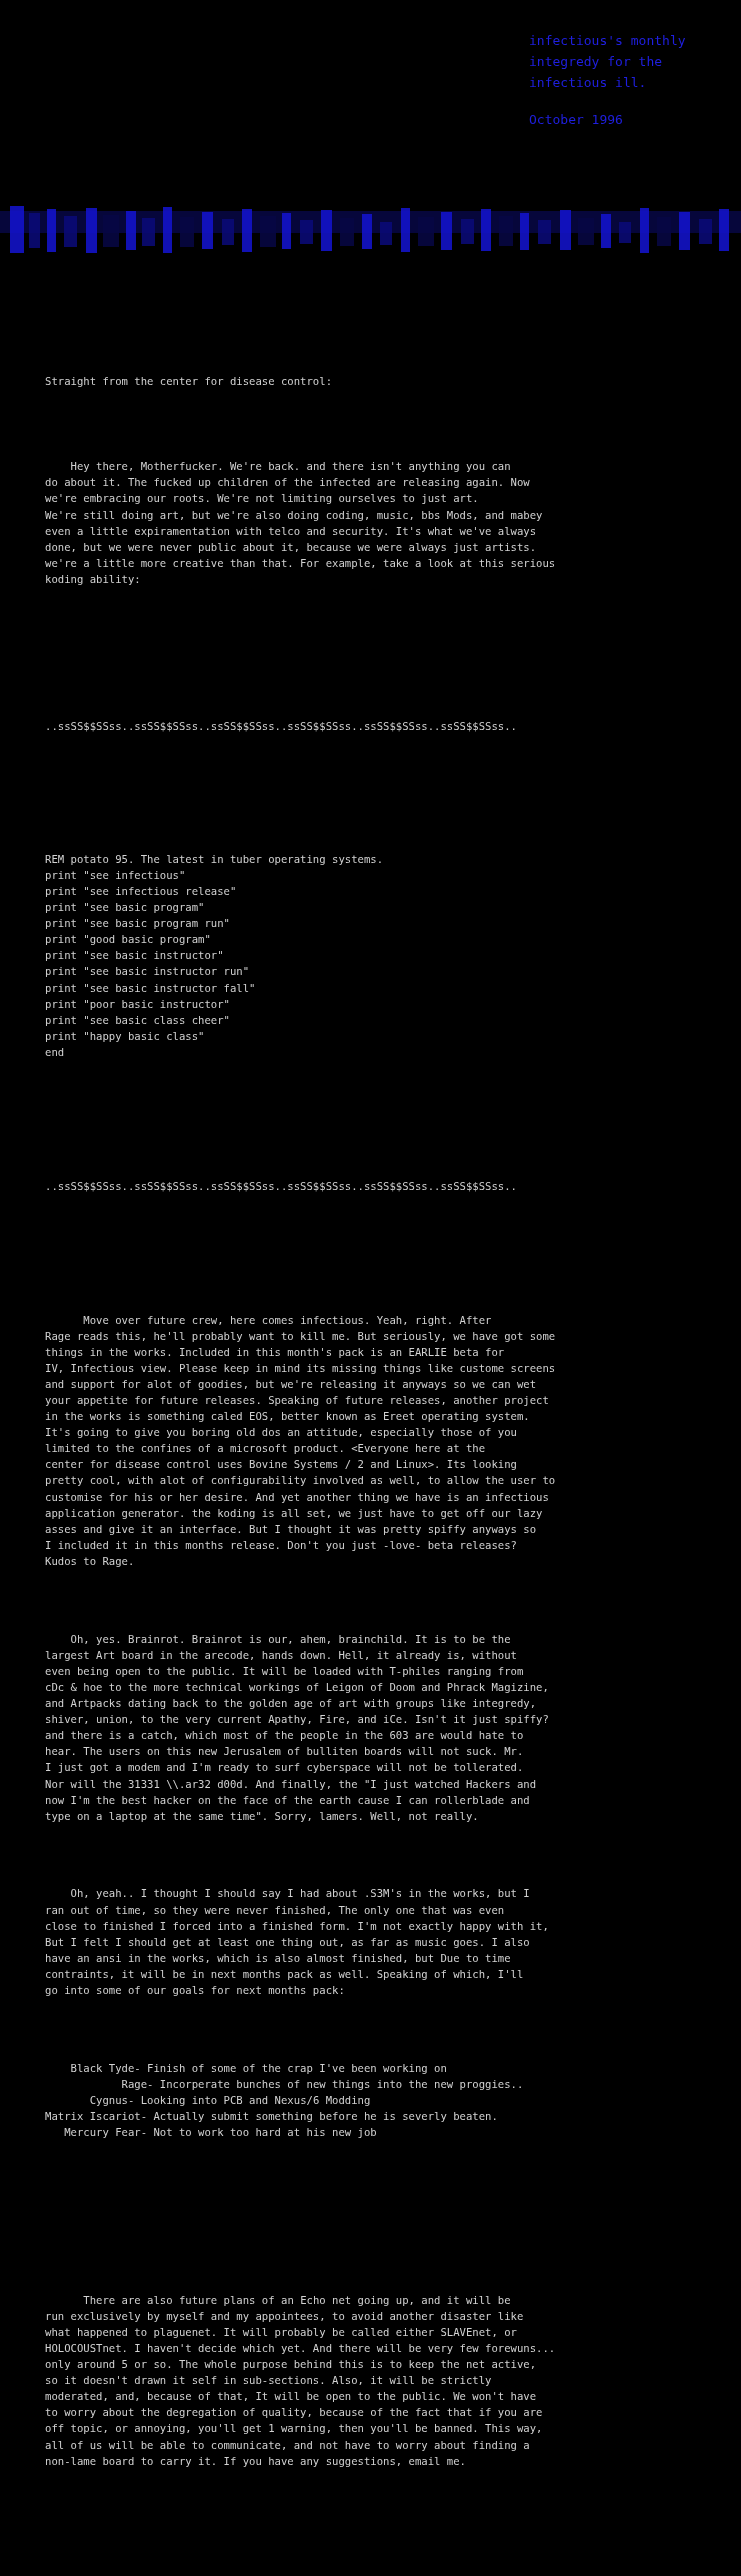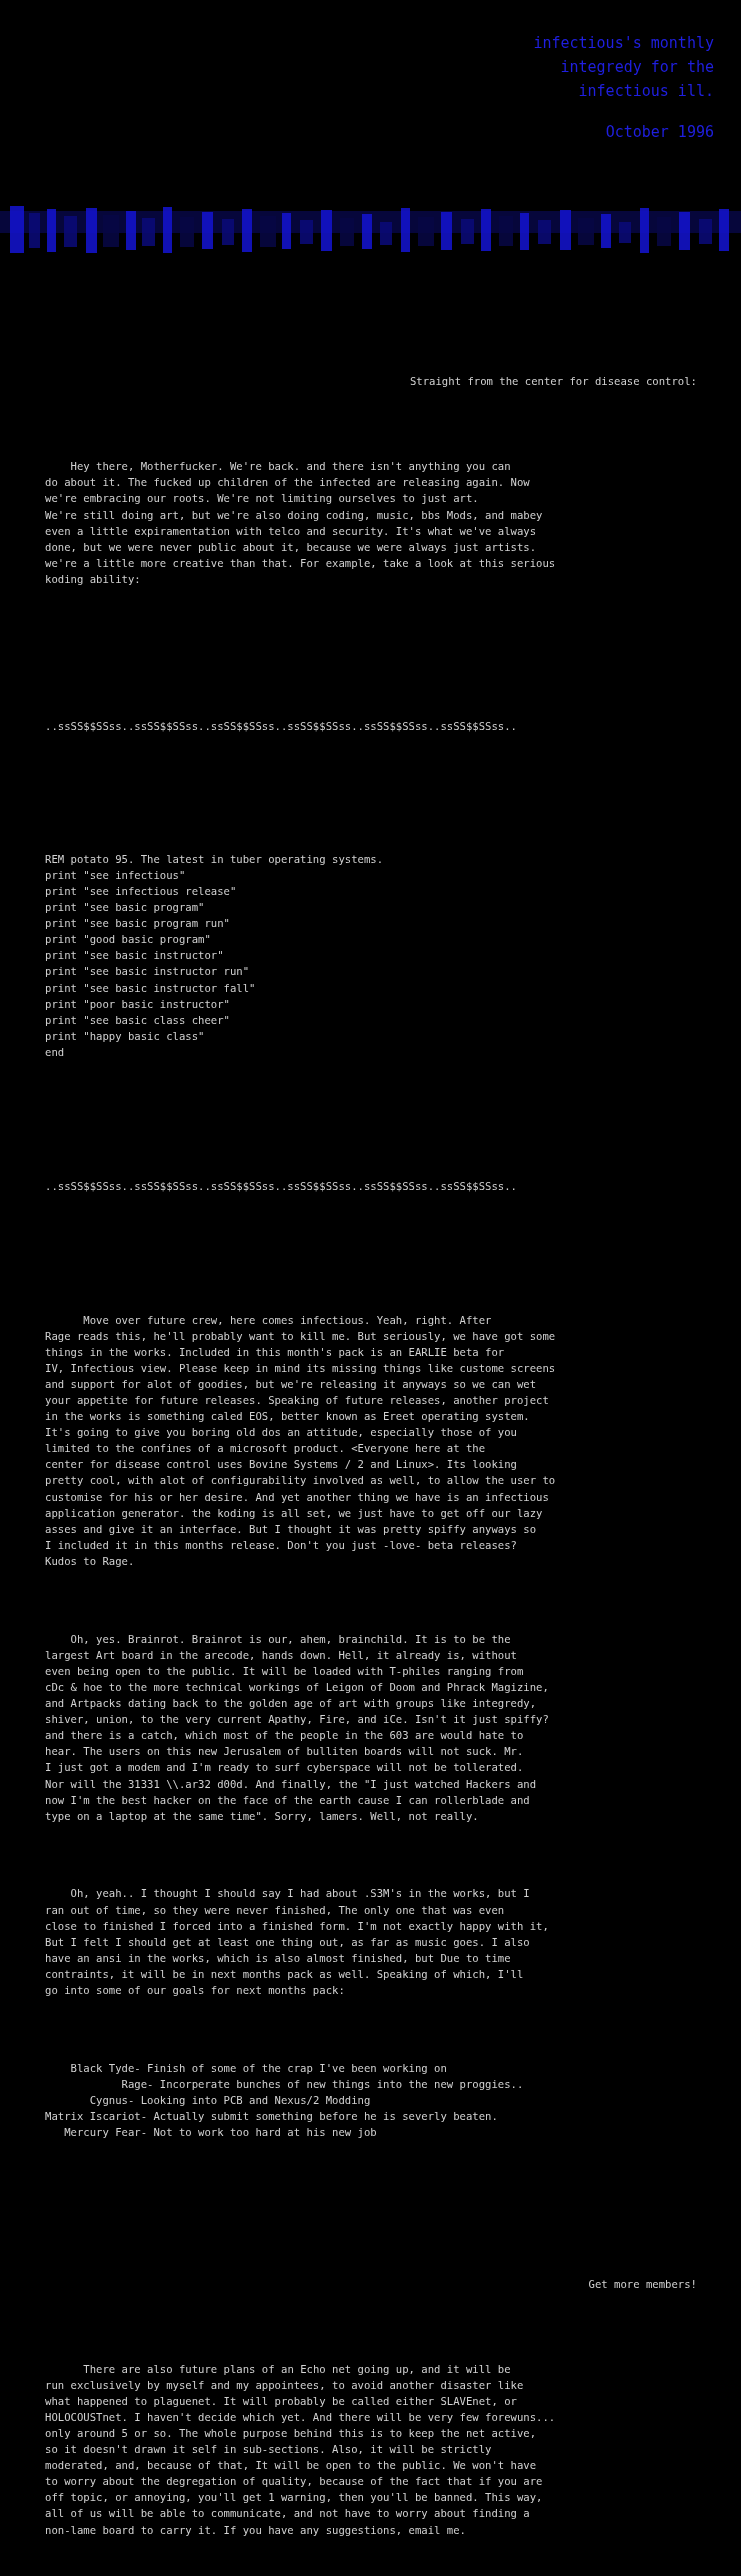--- a/index.html
+++ b/index.html
@@ -74,23 +74,23 @@
     width: 742px;
     height: 57px;
   }
 
   .masthead {
     position: absolute;
     right: 28px;
     top: 31px;
     width: 185px;
     color: #1f1fe0;
-    font-size: 15px;
+    font-size: 13px;
     line-height: 1.6;
-    text-align: right;
+    text-align: left;
   }
   .masthead .date {
     margin-top: 17px;
     display: block;
   }
 
   
   .content {
     padding: 0 45px 31px 45px;
     font-size: 10.6px;
@@ -106,21 +106,21 @@
   .sep {
     white-space: pre-wrap;
     margin: 0 0 11.3px 0;
     letter-spacing: 0px;
   }
   .code {
     white-space: pre-wrap;
     margin: 0 0 12.4px 0;
   }
   .headline {
-    text-align: right;
+    text-align: left;
     margin: 47px 0 20.6px 0;
     font-size: 10.6px;
     color: #d2d2d2;
   }
   .listblock {
     white-space: pre-wrap;
     margin: 0 0 13.4px 0;
   }
   .spacer-sm { height: 9.3px; }
   .spacer-md { height: 20.6px; }
@@ -252,28 +252,27 @@
   <div class="para">    Oh, yeah.. I thought I should say I had about .S3M's in the works, but I
 ran out of time, so they were never finished, The only one that was even
 close to finished I forced into a finished form. I'm not exactly happy with it,
 But I felt I should get at least one thing out, as far as music goes. I also
 have an ansi in the works, which is also almost finished, but Due to time
 contraints, it will be in next months pack as well. Speaking of which, I'll
 go into some of our goals for next months pack:</div>
 
   <div class="listblock">    Black Tyde- Finish of some of the crap I've been working on
             Rage- Incorperate bunches of new things into the new proggies..
-       Cygnus- Looking into PCB and Nexus/2 Modding
+       Cygnus- Looking into PCB and Nexus/6 Modding
 Matrix Iscariot- Actually submit something before he is severly beaten.
    Mercury Fear- Not to work too hard at his new job</div>
 
   <div class="spacer-sm"></div>
 
 
-  <div class="headline" style="margin:0 0 20.6px 0;">Get more members!</div>
 
   <div class="para">      There are also future plans of an Echo net going up, and it will be
 run exclusively by myself and my appointees, to avoid another disaster like
 what happened to plaguenet. It will probably be called either SLAVEnet, or
 HOLOCOUSTnet. I haven't decide which yet. And there will be very few forewuns...
 only around 5 or so. The whole purpose behind this is to keep the net active,
 so it doesn't drawn it self in sub-sections. Also, it will be strictly
 moderated, and, because of that, It will be open to the public. We won't have
 to worry about the degregation of quality, because of the fact that if you are
 off topic, or annoying, you'll get 1 warning, then you'll be banned. This way,

